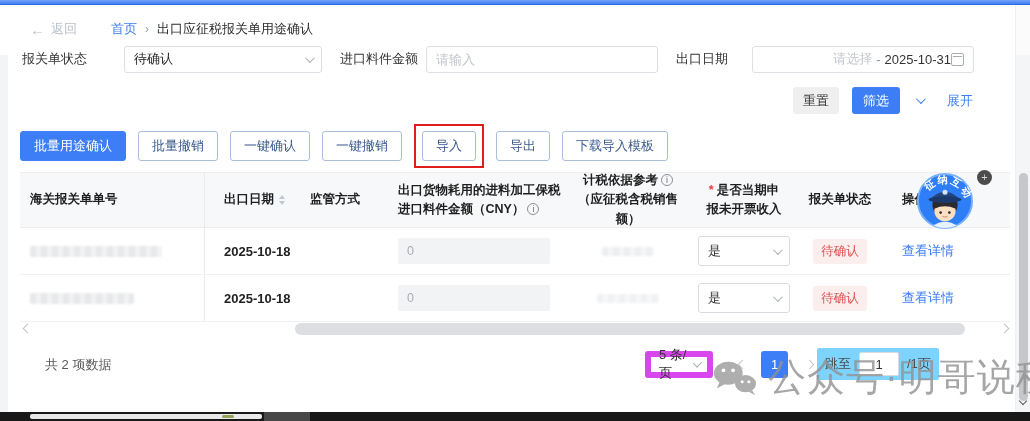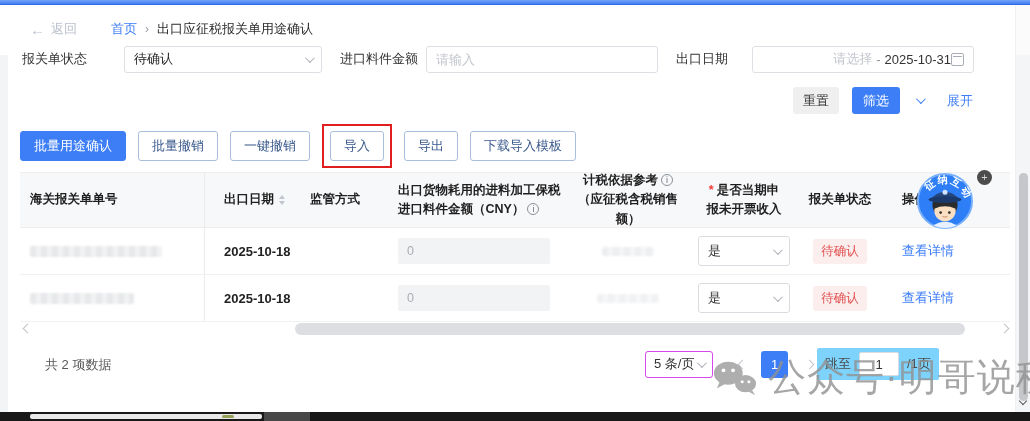--- a/index.html
+++ b/index.html
@@ -90,21 +90,21 @@
   
   .hscroll { position:absolute; left:20px; top:321px; width:990px; height:16px; }
   .hs-chev-l, .hs-chev-r { position:absolute; top:4px; width:7px; height:7px; border-right:1.5px solid #c3c3c3; border-bottom:1.5px solid #c3c3c3; }
   .hs-chev-l { left:4px; transform:rotate(135deg); }
   .hs-chev-r { right:2px; transform:rotate(-45deg); }
   .hs-thumb { position:absolute; left:275px; top:2px; width:670px; height:12px; background:#dcdee1; border-radius:6px; }
 
   
   .total { position:absolute; left:45px; top:356px; color:#595959; }
   .pagination { position:absolute; left:645px; top:348px; display:flex; align-items:center; }
-  .pg-size { width:68px; height:27px; border:1px solid #d946ef; border-radius:3px; background:#fff; display:flex; align-items:center; justify-content:space-between; padding:0 8px; color:#333; }
+  .pg-size { width:68px; height:27px; border:6px solid #d946ef; border-radius:3px; background:#fff; display:flex; align-items:center; justify-content:space-between; padding:0 8px; color:#333; }
   .pg-chev { width:7px; height:7px; border-right:1.6px solid #c3c6cb; border-bottom:1.6px solid #c3c6cb; }
   .pg-prev { transform:rotate(135deg); margin-left:26px; }
   .pg-next { transform:rotate(-45deg); margin-left:18px; }
   .pg-cur { width:27px; height:27px; background:#3d7ef7; color:#fff; border-radius:3px; display:flex; align-items:center; justify-content:center; margin-left:15px; }
   .pg-jump { display:flex; align-items:center; margin-left:4px; background:#7dd3fc; padding:4px 8px; border-radius:2px; color:#4a4a4a; }
   .pg-jump input { width:40px; height:24px; border:1px solid #d9dce1; border-radius:2px; text-align:center; margin:0 8px; font-size:13px; color:#333; background:#fff; outline:0; }
 
   
   .watermark { position:absolute; left:712px; top:352px; display:flex; align-items:center; gap:10px; color:#919191; opacity:.8; z-index:30; pointer-events:none; }
   .wm-text { font-size:38px; letter-spacing:1px; white-space:nowrap; }
@@ -168,20 +168,21 @@
     <span class="btn btn-blue">筛选</span>
     <span class="expand-link">
       <span class="chev"></span>
       <span>展开</span>
     </span>
   </div>
 
   <div class="toolbar">
     <span class="tb-btn tb-primary">批量用途确认</span>
     <span class="tb-btn">批量撤销</span>
+    <span class="tb-btn">一键确认</span>
     <span class="tb-btn">一键撤销</span>
     <span class="red-wrap">
       <span class="tb-btn">导入</span>
     </span>
     <span class="tb-btn">导出</span>
     <span class="tb-btn">下载导入模板</span>
   </div>
 
   <div class="table">
     <div class="thead">

